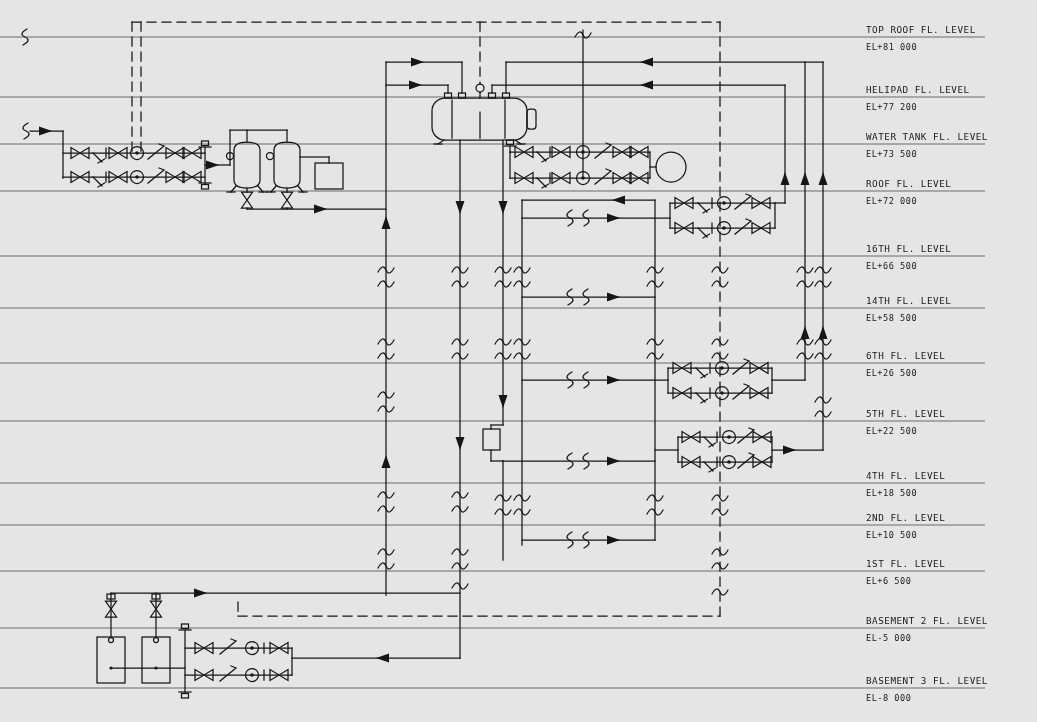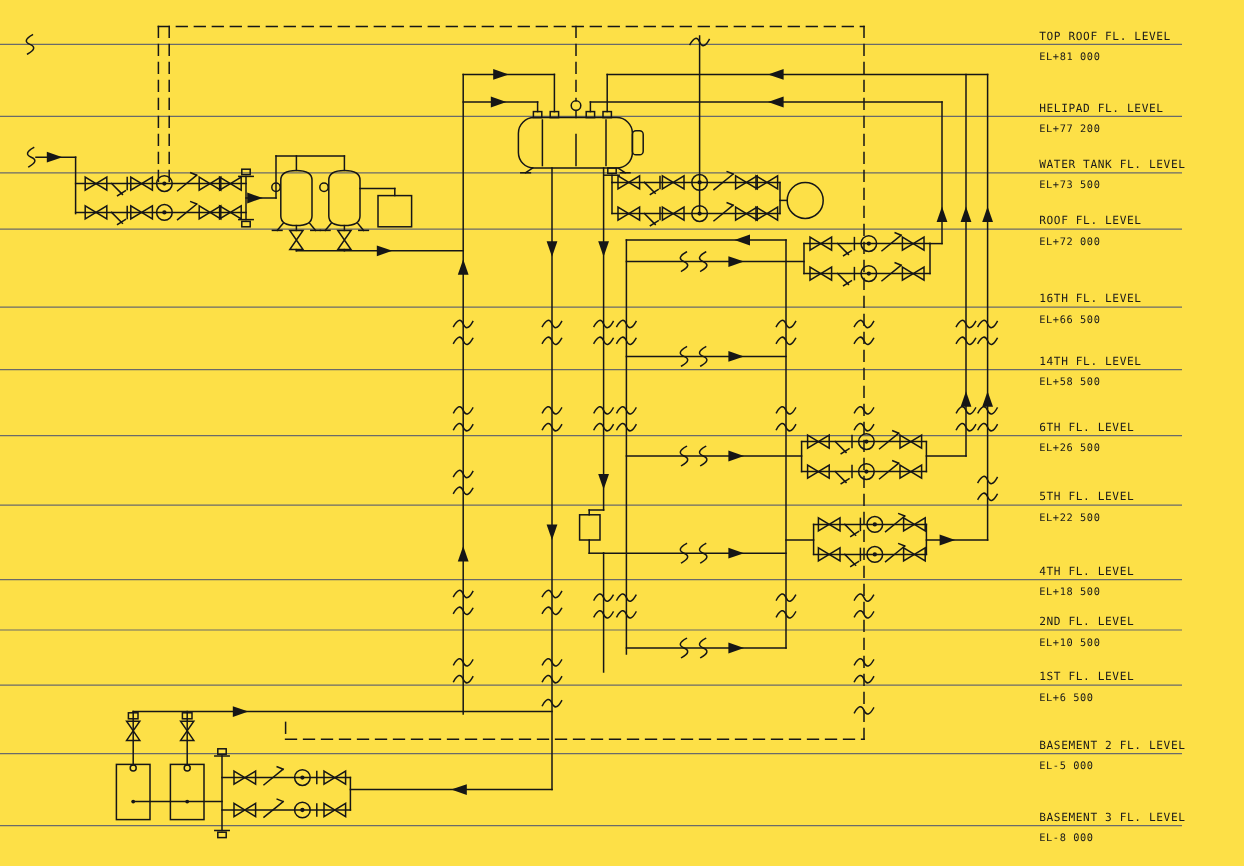--- a/index.html
+++ b/index.html
@@ -1,16 +1,16 @@
 <!DOCTYPE html>
 <html><head>
 <meta charset="utf-8">
 <style>
   html,body{margin:0;padding:0;background:#ffffff;}
-  .page{position:relative;width:1037px;height:722px;background:#fde047;overflow:hidden;text-align:center;}
+  .page{position:relative;width:1037px;height:722px;background:#e5e5e5;overflow:hidden;text-align:center;}
   svg{display:block;}
   .pipe line, .pipe path, .pipe rect, .pipe circle{stroke:#161616;stroke-width:1.25;fill:none;stroke-linecap:square;}
   .pipe .fill{fill:#161616;stroke:none;}
   .floorline{stroke:#6a6a6a;stroke-width:1;}
   text.lbl{font-family:"DejaVu Sans Mono","Liberation Mono",monospace;font-size:9.3px;letter-spacing:0.5px;fill:#1a1a1a;stroke:none;}
   text.el{font-size:8.6px;}
 </style>
 </head>
 <body>
 

